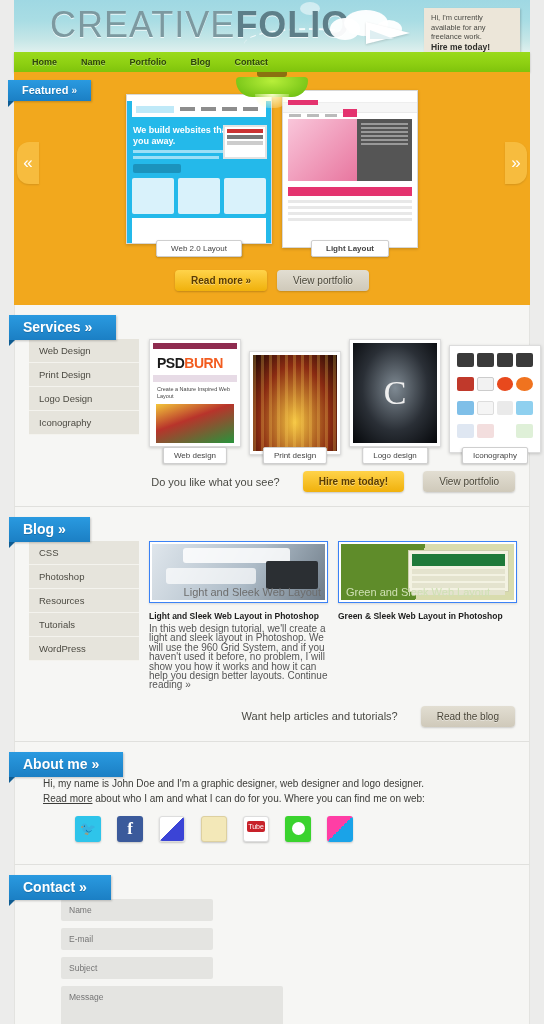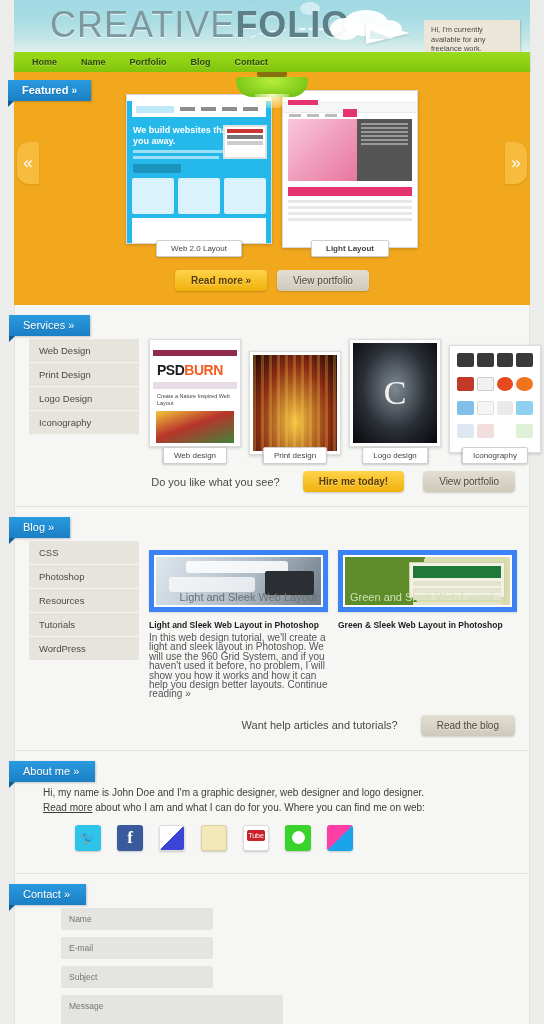--- a/index.html
+++ b/index.html
@@ -40,21 +40,21 @@
   .plane2 {
     position:absolute; left:356px; top:30px; width:0;height:0;
     border-left:24px solid #dfeff2; border-top:9px solid transparent;
   }
   .dash {
     position:absolute; left:230px; top:28px; width:130px; height:16px;
     border-top:2px dashed rgba(255,255,255,.85);
     border-radius:50%/100% 100% 0 0;
   }
   .note {
-    position:absolute; right:10px; top:20px; width:96px;
+    position:absolute; right:10px; top:8px; width:96px;
     background:#ece6d9; padding:5px 7px 6px;
     font-size:7.5px; line-height:9.5px; color:#4a4a44;
     box-shadow:1px 1px 2px rgba(0,0,0,.18);
   }
   .note b { font-size:8.5px; display:block; margin-top:1px; color:#2e2e2a;}
 
   
   .nav {
     margin:0 14px; height:20px;
     background:linear-gradient(to bottom,#9ada1c 0%,#8ed012 55%,#7fc30c 100%);
@@ -175,22 +175,22 @@
   
   .section {
     margin:0 14px; background:#f6f6f4; position:relative;
     border-left:1px solid #e3e3e0; border-right:1px solid #e3e3e0;
     border-bottom:1px solid #e0e0dd;
     padding-bottom:10px;
   }
   .sec-head {
     position:absolute; left:-6px; top:10px; z-index:6;
     background:linear-gradient(to bottom,#2a9ae0,#1b7fc4);
-    color:#fff; font-size:11px; font-weight:400;
-    padding:4px 16px 5px 14px;
+    color:#fff; font-size:14px; font-weight:700;
+    padding:4px 24px 5px 14px;
     box-shadow:1px 1px 2px rgba(0,0,0,.2);
     text-shadow:0 1px 0 rgba(0,0,0,.18);
   }
   .sec-head::after{
     content:""; position:absolute; left:0; bottom:-6px;
     border-left:6px solid #0f5c92; border-bottom:6px solid transparent;
   }
   .sec-body { display:flex; padding-top:34px; }
   .side-menu { width:110px; margin-left:14px; flex:none; }
   .side-menu li {
@@ -205,41 +205,41 @@
   .svc .f .inner { height:100px; overflow:hidden; position:relative; }
   .svc.s2 { margin-top:12px; } .svc.s2 .f .inner { height:96px; }
   .svc.s3 .f .inner { height:100px; }
   .svc.s4 { margin-top:6px; }
   .svc .cap {
     position:absolute; left:50%; transform:translateX(-50%); bottom:-9px;
     background:#fff; border:1px solid #cfcfcf; border-radius:2px;
     font-size:8px; color:#444; padding:3px 10px; white-space:nowrap;
     box-shadow:0 1px 2px rgba(0,0,0,.18);
   }
-  .t-psd { background:#fff; height:100%;margin-top:7px; }
+  .t-psd { background:#fff; height:100%; }
   .t-psd .bar{height:6px;background:#8e2b4f;}
   .t-psd .logo2{font-size:14px;font-weight:700;color:#1a1a1a;padding:6px 4px 2px;letter-spacing:-.5px;}
   .t-psd .logo2 em{color:#f25c1f;font-style:normal;}
   .t-psd .nv{height:7px;background:#e7dbe6;margin:2px 0;}
   .t-psd .tx{font-size:5.5px;color:#444;padding:2px 4px;line-height:7px;}
   .t-psd .img{height:40px;margin:2px 3px;background:linear-gradient(160deg,#f3c63a,#b8342b 40%,#2f8f3b 95%);}
   .t-print{height:100%;background:radial-gradient(ellipse at 50% 70%,#f5c742,#8a2b12 60%,#1a0603 100%);}
   .t-print .streaks{height:100%;background:repeating-linear-gradient(90deg,rgba(255,210,90,.25) 0 3px,rgba(0,0,0,0) 3px 8px);}
   .t-logo{height:100%;background:radial-gradient(ellipse at 50% 45%,#7f8a93 0%,#2a2f36 55%,#05070a 100%);display:flex;align-items:center;justify-content:center;}
   .t-logo .c{font-size:34px;color:#efefef;font-family:"Liberation Serif",serif;line-height:34px;}
   .t-icons{height:100%;background:#fff;display:grid;grid-template-columns:repeat(4,1fr);gap:3px;padding:4px;}
   .t-icons span{display:block;height:14px;border-radius:2px;}
 
   .sec-cta { display:flex; justify-content:flex-end; align-items:center; gap:19px; padding:16px 14px 4px; }
   .sec-cta .q { font-size:11px; color:#4a4a44; margin-right:4px; }
 
   
   .posts { display:flex; gap:10px; padding:0 12px 0 10px; flex:1; }
   .post { flex:1; }
-  .post .ph { height:62px; border:5px solid #3b82f6; background:#fff; padding:2px; box-shadow:0 1px 2px rgba(0,0,0,.12); position:relative; overflow:hidden;margin-top:9px;}
+  .post .ph { height:62px; border:1px solid #3b82f6; background:#fff; padding:2px; box-shadow:0 1px 2px rgba(0,0,0,.12); position:relative; overflow:hidden;}
   .ph .inner { height:100%; position:relative; overflow:hidden; }
   .ph .ovl { position:absolute; left:0; bottom:2px; width:100%; text-align:right; padding-right:4px;
              font-size:11px; color:#6d6d6d; font-family:"Liberation Sans",sans-serif; }
   .b1 { height:100%; background:linear-gradient(120deg,#dfe6ec,#aebcc8 55%,#6f7c88); }
   .b1 .w1{position:absolute;left:18%;top:8%;width:62%;height:26%;background:rgba(255,255,255,.85);border-radius:3px;}
   .b1 .w2{position:absolute;left:8%;top:42%;width:52%;height:30%;background:rgba(255,255,255,.7);border-radius:3px;}
   .b1 .w3{position:absolute;right:4%;top:30%;width:30%;height:50%;background:#2b2f33;border-radius:2px;}
   .b2 { height:100%; background:linear-gradient(100deg,#5f8c2a 0 46%,#d9dcae 46%); }
   .b2 .w{position:absolute;right:3%;top:10%;width:58%;height:76%;background:#f3f2e2;border:1px solid #cfd0ae;}
   .b2 .w i{display:block;height:12px;background:#1f7a3a;margin:3px;}

